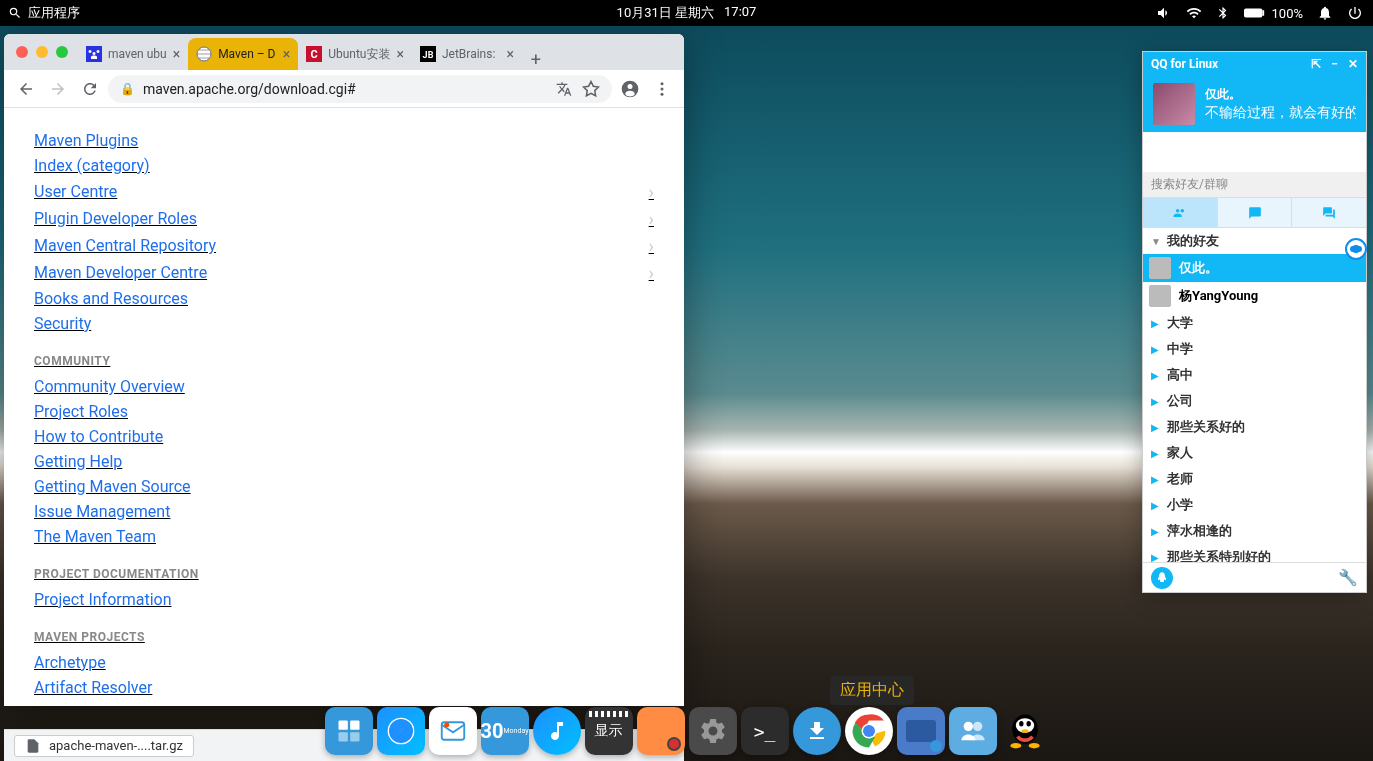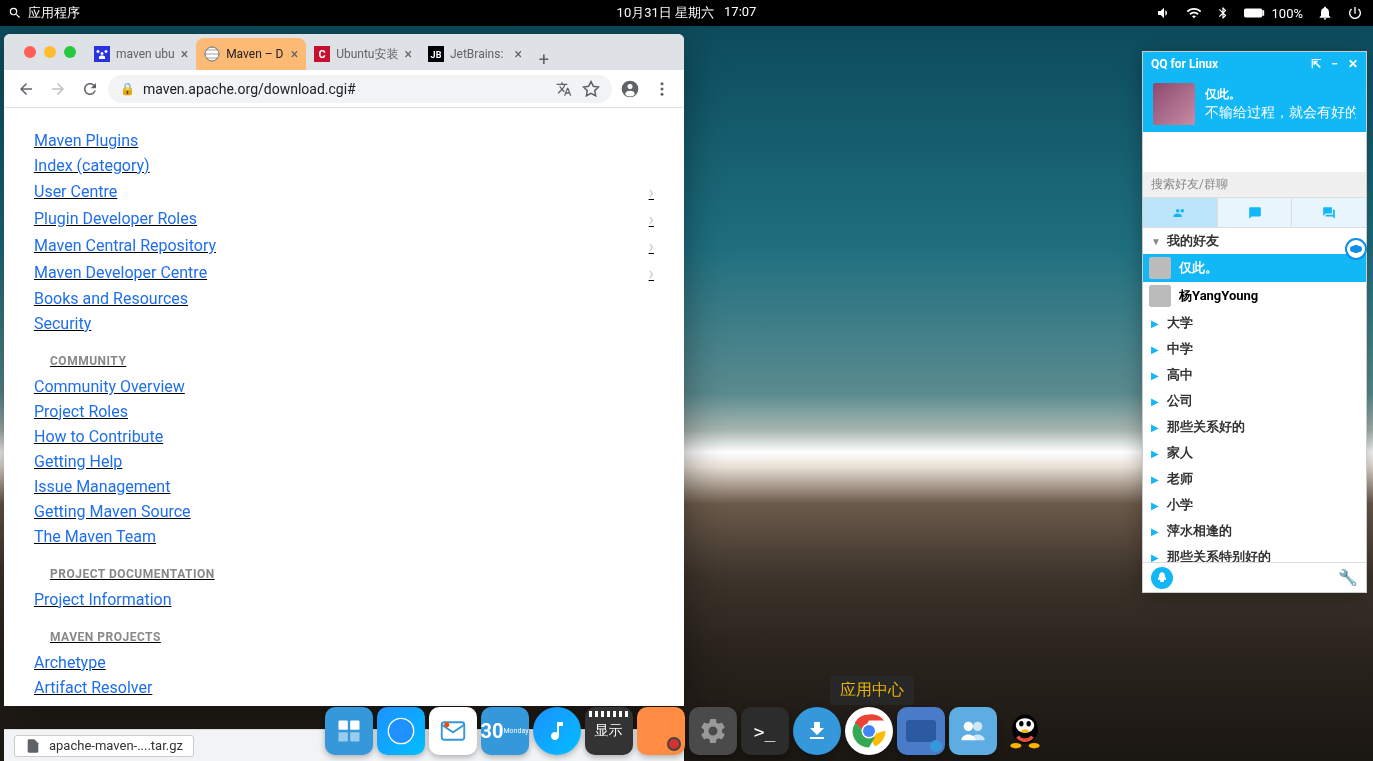--- a/index.html
+++ b/index.html
@@ -10,42 +10,42 @@
 .topbar-left { display: flex; align-items: center; gap: 6px; padding-left: 8px; }
 .topbar-center { position: absolute; left: 50%; transform: translateX(-50%); display: flex; gap: 10px; }
 .topbar-right { margin-left: auto; display: flex; align-items: center; gap: 14px; padding-right: 10px; }
 .topbar svg { fill: #fff; }
 
 
 .wallpaper { position: absolute; top: 26px; left: 0; right: 0; bottom: 0; background: linear-gradient(to bottom, #0d4b5c 0%, #155d6e 15%, #1f6f7f 30%, #5a8b8f 50%, #a7b5b0 55%, #fff 58%, #e8e0d5 60%, #6b5a4a 65%, #3d342b 75%, #2a241d 85%, #1a1612 100%); }
 
 
 .browser { position: absolute; top: 34px; left: 4px; width: 680px; height: 672px; background: #fff; border-radius: 6px 6px 0 0; box-shadow: 0 10px 40px rgba(0,0,0,.4); overflow: hidden; display: flex; flex-direction: column; }
-.tab-strip { height: 36px; background: #dee1e6; display: flex; align-items: flex-end; padding-left: 16px; }
+.tab-strip { height: 36px; background: #dee1e6; display: flex; align-items: flex-end; padding-left: 8px; }
 .traffic-lights { display: flex; gap: 8px; align-items: center; height: 100%; padding: 0 10px 0 4px; }
 .tl { width: 12px; height: 12px; border-radius: 50%; }
 .tl.red { background: #ff5f57; } .tl.yellow { background: #febc2e; } .tl.green { background: #28c840; }
 .tabs { display: flex; height: 32px; align-items: stretch; }
 .tab { display: flex; align-items: center; gap: 6px; padding: 0 8px; min-width: 110px; max-width: 130px; font-size: 12px; color: #5f6368; border-radius: 8px 8px 0 0; position: relative; }
-.tab.active { background: #fdba74; color: #202124; }
+.tab.active { background: #eab308; color: #202124; }
 .tab .favicon { width: 16px; height: 16px; flex-shrink: 0; }
 .tab .title { white-space: nowrap; overflow: hidden; text-overflow: ellipsis; flex: 1; }
 .tab .close-x { font-size: 14px; color: #5f6368; cursor: pointer; }
 .newtab { width: 28px; display: flex; align-items: center; justify-content: center; color: #5f6368; font-size: 18px; }
 .addr-bar { height: 38px; background: #fff; display: flex; align-items: center; padding: 0 8px; gap: 4px; border-bottom: 1px solid #e0e0e0; }
 .nav-btn { width: 28px; height: 28px; display: flex; align-items: center; justify-content: center; color: #5f6368; border-radius: 50%; }
 .addr-field { flex: 1; height: 28px; background: #f1f3f4; border-radius: 14px; display: flex; align-items: center; padding: 0 12px; gap: 8px; font-size: 14px; color: #202124; }
 .addr-field .lock { color: #5f6368; font-size: 12px; }
 .page { flex: 1; overflow-y: auto; padding: 20px 30px; position: relative; text-decoration: underline; }
 .page::-webkit-scrollbar { width: 14px; }
 .page::-webkit-scrollbar-track { background: #f1f1f1; }
 .page::-webkit-scrollbar-thumb { background: #c1c1c1; border-radius: 2px; }
 .nav-link { color: #1f6feb; font-size: 16px; padding: 3px 0; display: flex; align-items: center; justify-content: space-between; cursor: pointer; }
 .nav-link .chev { color: #ccc; font-size: 18px; }
-.nav-heading { color: #888; font-size: 12px; font-weight: bold; letter-spacing: .5px; margin: 18px 16px 6px; }
+.nav-heading { color: #888; font-size: 12px; font-weight: bold; letter-spacing: .5px; margin: 18px 0 6px; }
 
 
 .qq { position: absolute; top: 51px; right: 6px; width: 225px; height: 542px; background: #fff; box-shadow: 0 4px 20px rgba(0,0,0,.3); display: flex; flex-direction: column; border: 1px solid #ccc; }
 .qq-title { height: 24px; background: #12b7f5; color: #fff; font-size: 12px; display: flex; align-items: center; padding: 0 8px; font-weight: bold; }
 .qq-title-right { margin-left: auto; display: flex; gap: 10px; }
 .qq-header { height: 56px; background: #12b7f5; display: flex; align-items: center; padding: 6px 10px; gap: 10px; color: #fff; }
 .qq-avatar { width: 42px; height: 42px; background: linear-gradient(135deg, #8b4a6b, #c98ba8); border-radius: 2px; flex-shrink: 0; }
 .qq-userinfo { font-size: 12px; line-height: 1.4; overflow: hidden; }
 .qq-name { font-weight: bold; }
 .qq-sig { font-size: 14px; white-space: nowrap; overflow: hidden; }
@@ -243,24 +243,24 @@
       <div class="nav-link">
         <span>Project Roles</span>
       </div>
       <div class="nav-link">
         <span>How to Contribute</span>
       </div>
       <div class="nav-link">
         <span>Getting Help</span>
       </div>
       <div class="nav-link">
+        <span>Getting Maven Source</span>
+      </div>
+      <div class="nav-link">
         <span>Issue Management</span>
-      </div>
-      <div class="nav-link">
-        <span>Getting Maven Source</span>
       </div>
       <div class="nav-link">
         <span>The Maven Team</span>
       </div>
       <div class="nav-heading">PROJECT DOCUMENTATION</div>
       <div class="nav-link">
         <span>Project Information</span>
       </div>
       <div class="nav-heading">MAVEN PROJECTS</div>
       <div class="nav-link">

